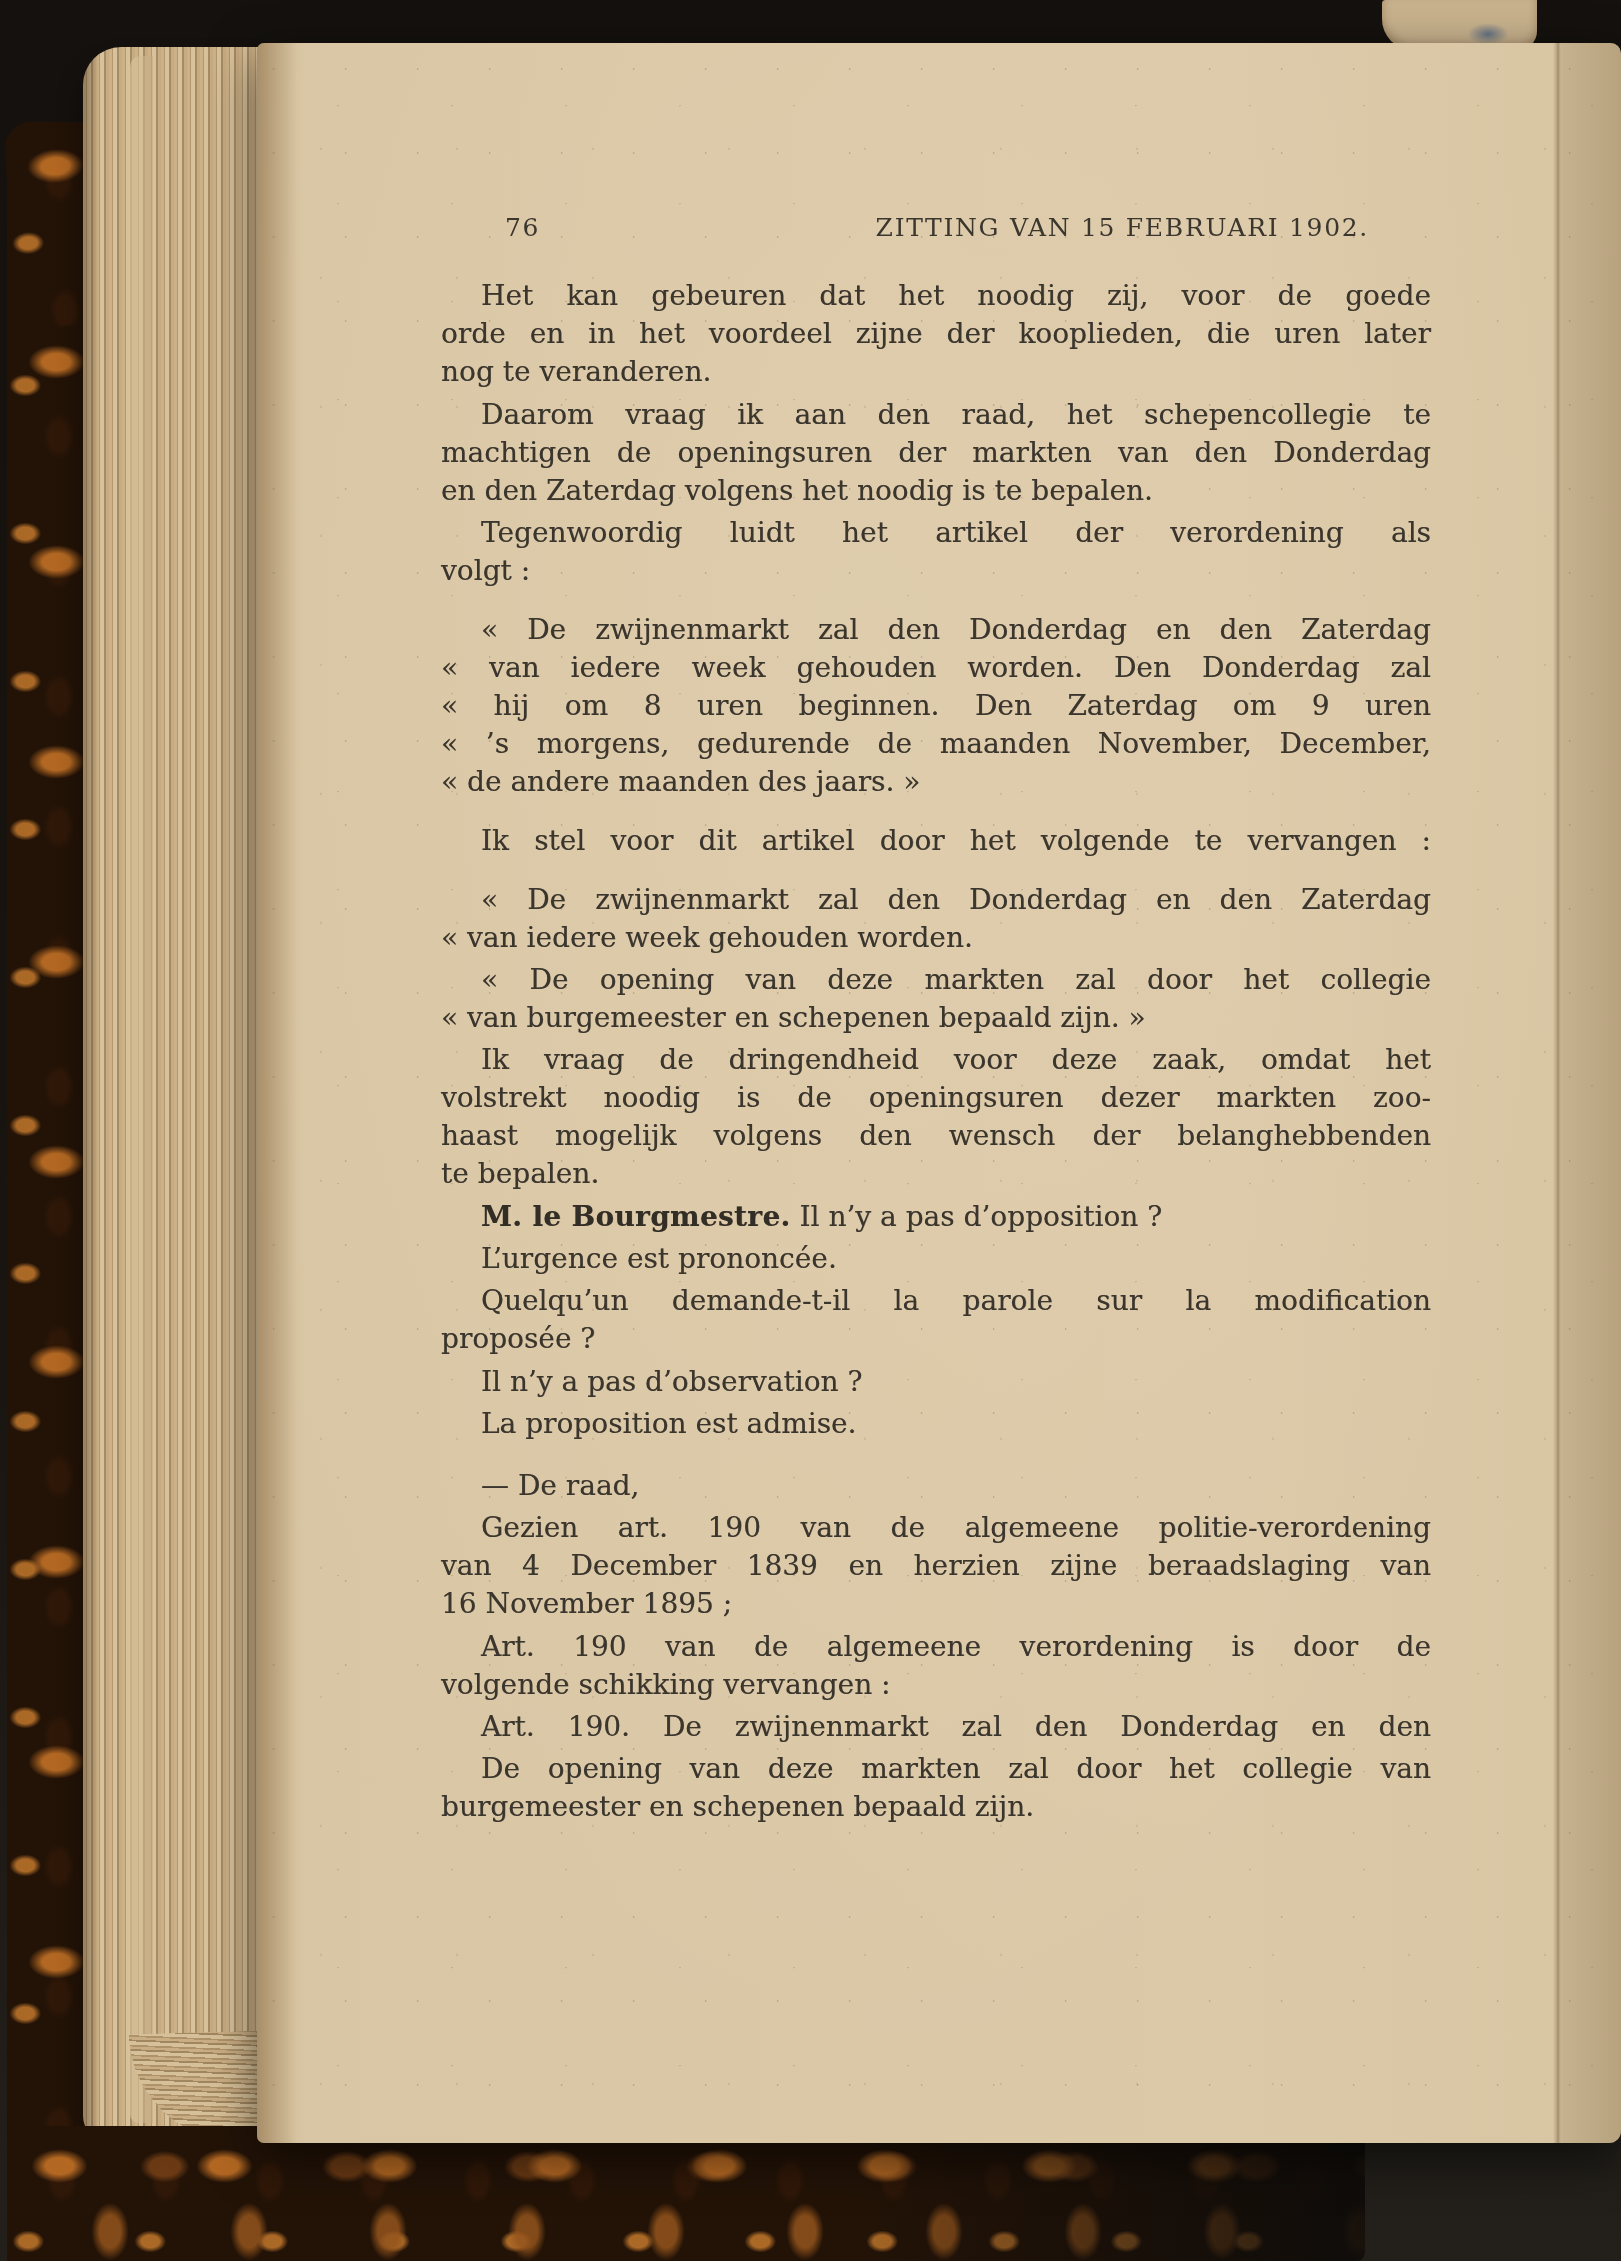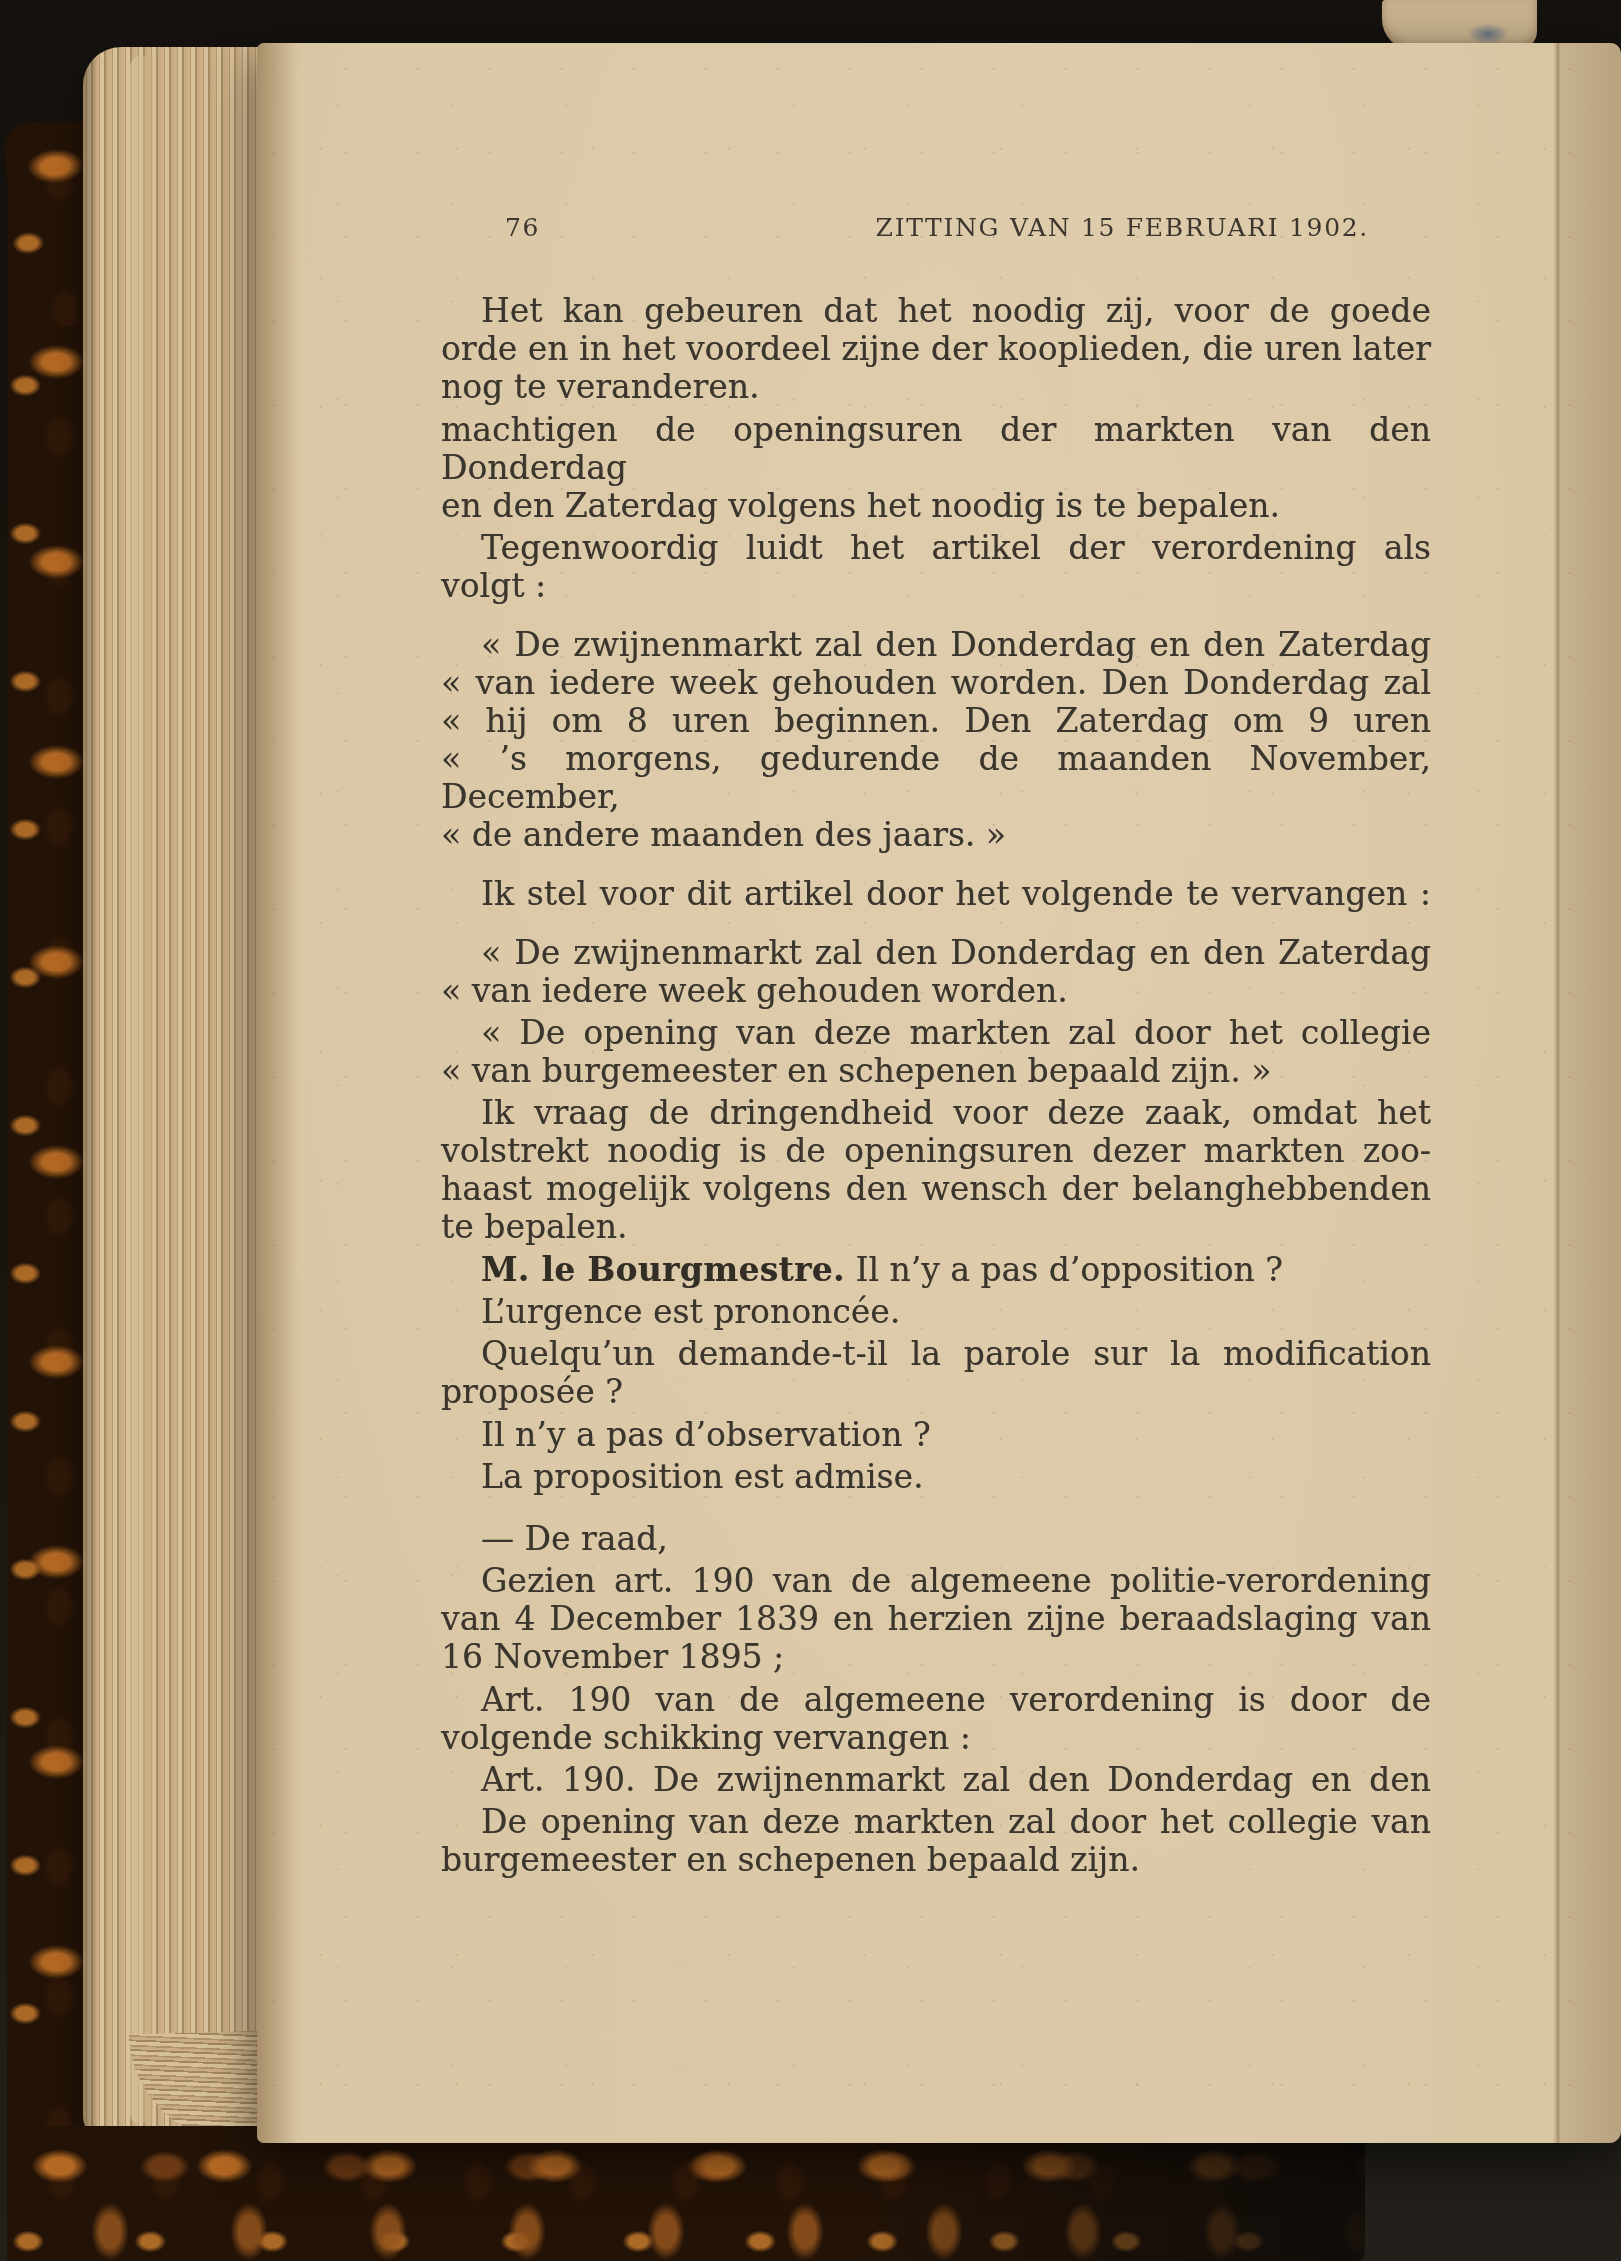--- a/index.html
+++ b/index.html
@@ -67,22 +67,22 @@
     border-radius:3.5px 0 19px 31px;box-shadow:inset 0 -5.2px 8.7px rgba(90,60,30,.35);}
   .scrap::after{content:'';position:absolute;left:85px;top:22.6px;width:42px;height:22.6px;border-radius:50%;
     background:radial-gradient(ellipse at center,rgba(70,95,130,.75),rgba(70,95,130,0) 70%);}
 
   
   .running-head{position:absolute;left:200px;top:170px;width:990px;height:38px;
     color:#3b362e;font-size:25px;letter-spacing:1.7px;}
   .folio{position:absolute;left:48px;top:0;}
   .head-title{position:absolute;left:0;right:78px;top:0;text-align:right;white-space:nowrap;}
 
-  .body-text{position:absolute;left:184px;top:245px;width:990px;
-    color:#3a352d;font-size:33px;line-height:38px;
+  .body-text{position:absolute;left:184px;top:230px;width:990px;
+    color:#3a352d;font-size:28px;line-height:38px;
     text-shadow:0.3px 0.4px 0.6px rgba(52,45,35,.45);}
   .para{margin-top:4.3px;}
   .para.g-lg{margin-top:21px;}
   .para.g-xl{margin-top:24px;}
   .para.g-besluit{margin-top:21px;margin-bottom:22.6px;}
   .line{min-height:38px;}
   .line.fill{text-align:justify;text-align-last:justify;}
   .line.ind{text-indent:40px;}
   .para.centered .line{margin-left:207px;}
   .body-text b{font-weight:bold;letter-spacing:0.3px;color:#322d25;}
@@ -112,20 +112,21 @@
       <span class="head-title">ZITTING VAN 15 FEBRUARI 1902.</span>
     </div>
 
     <div class="body-text" id="body-text">
         <div class="para">
           <div class="line fill ind">Het kan gebeuren dat het noodig zij, voor de goede</div>
           <div class="line fill">orde en in het voordeel zijne der kooplieden, die uren later</div>
           <div class="line">nog te veranderen.</div>
         </div>
         <div class="para">
+          <div class="line fill ind">Daarom vraag ik aan den raad, het schepencollegie te</div>
           <div class="line fill">machtigen de openingsuren der markten van den Donderdag</div>
           <div class="line">en den Zaterdag volgens het noodig is te bepalen.</div>
         </div>
         <div class="para">
           <div class="line fill ind">Tegenwoordig luidt het artikel der verordening als</div>
           <div class="line">volgt :</div>
         </div>
         <div class="para g-lg">
           <div class="line fill ind">« De zwijnenmarkt zal den Donderdag en den Zaterdag</div>
           <div class="line fill">« van iedere week gehouden worden. Den Donderdag zal</div>

